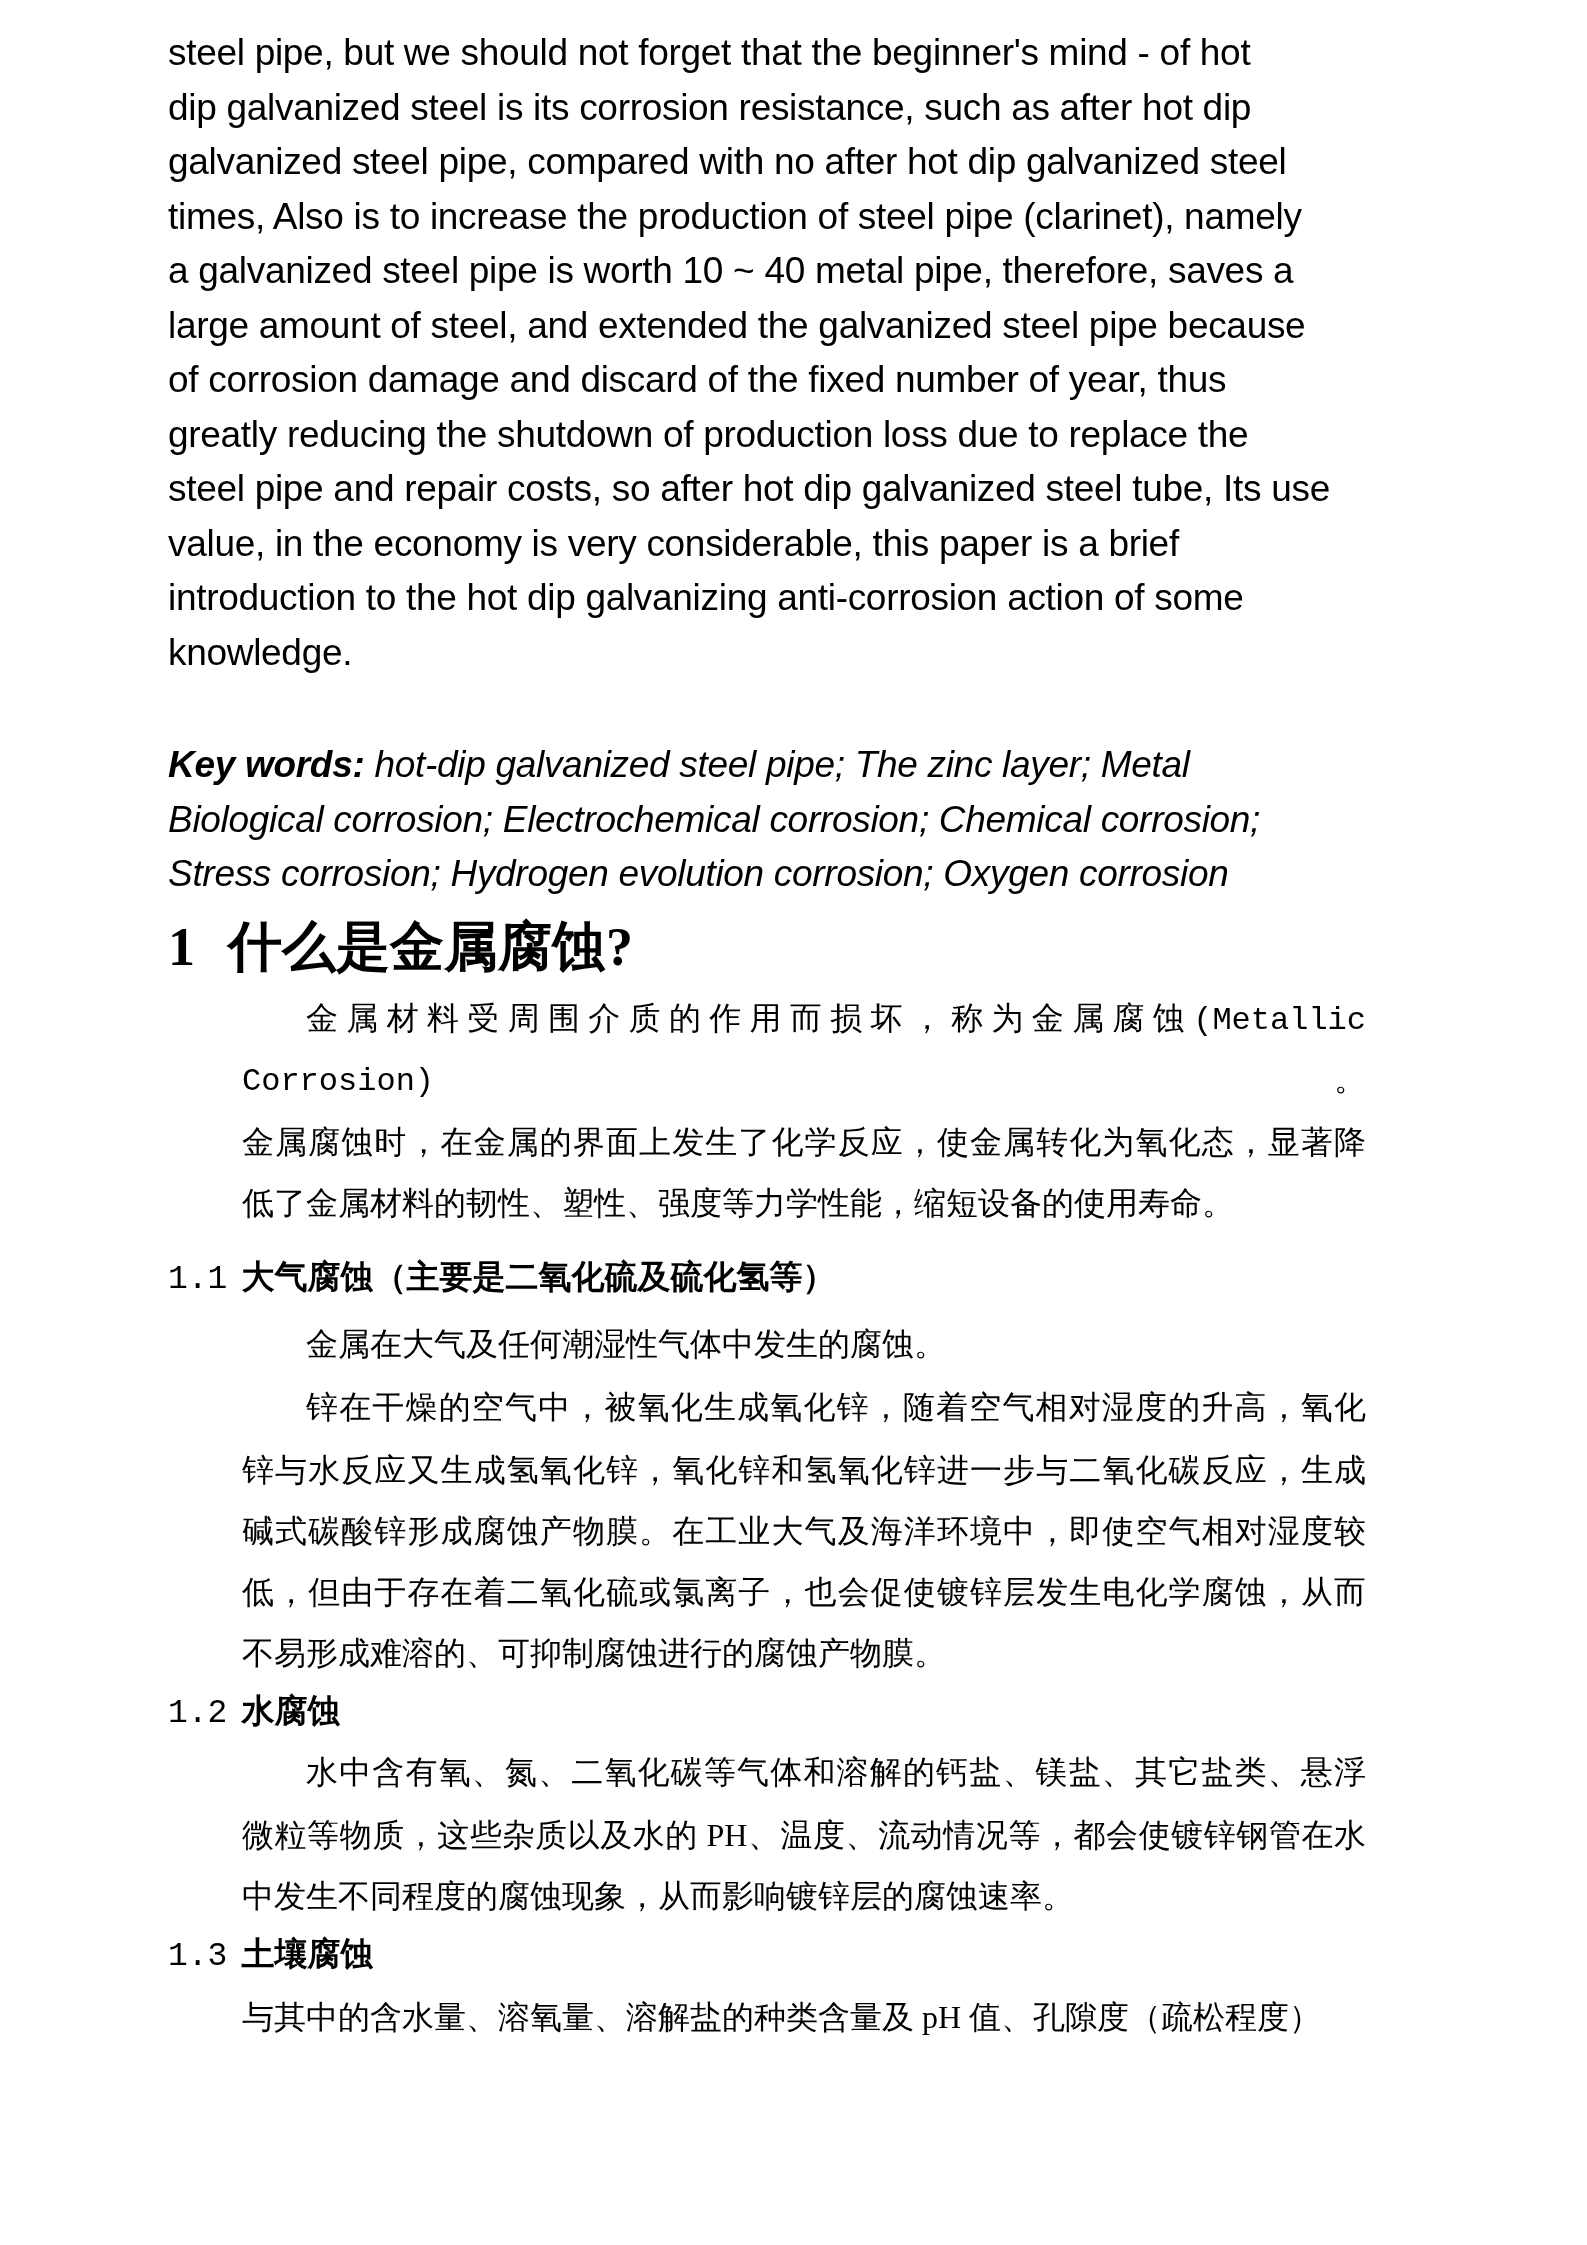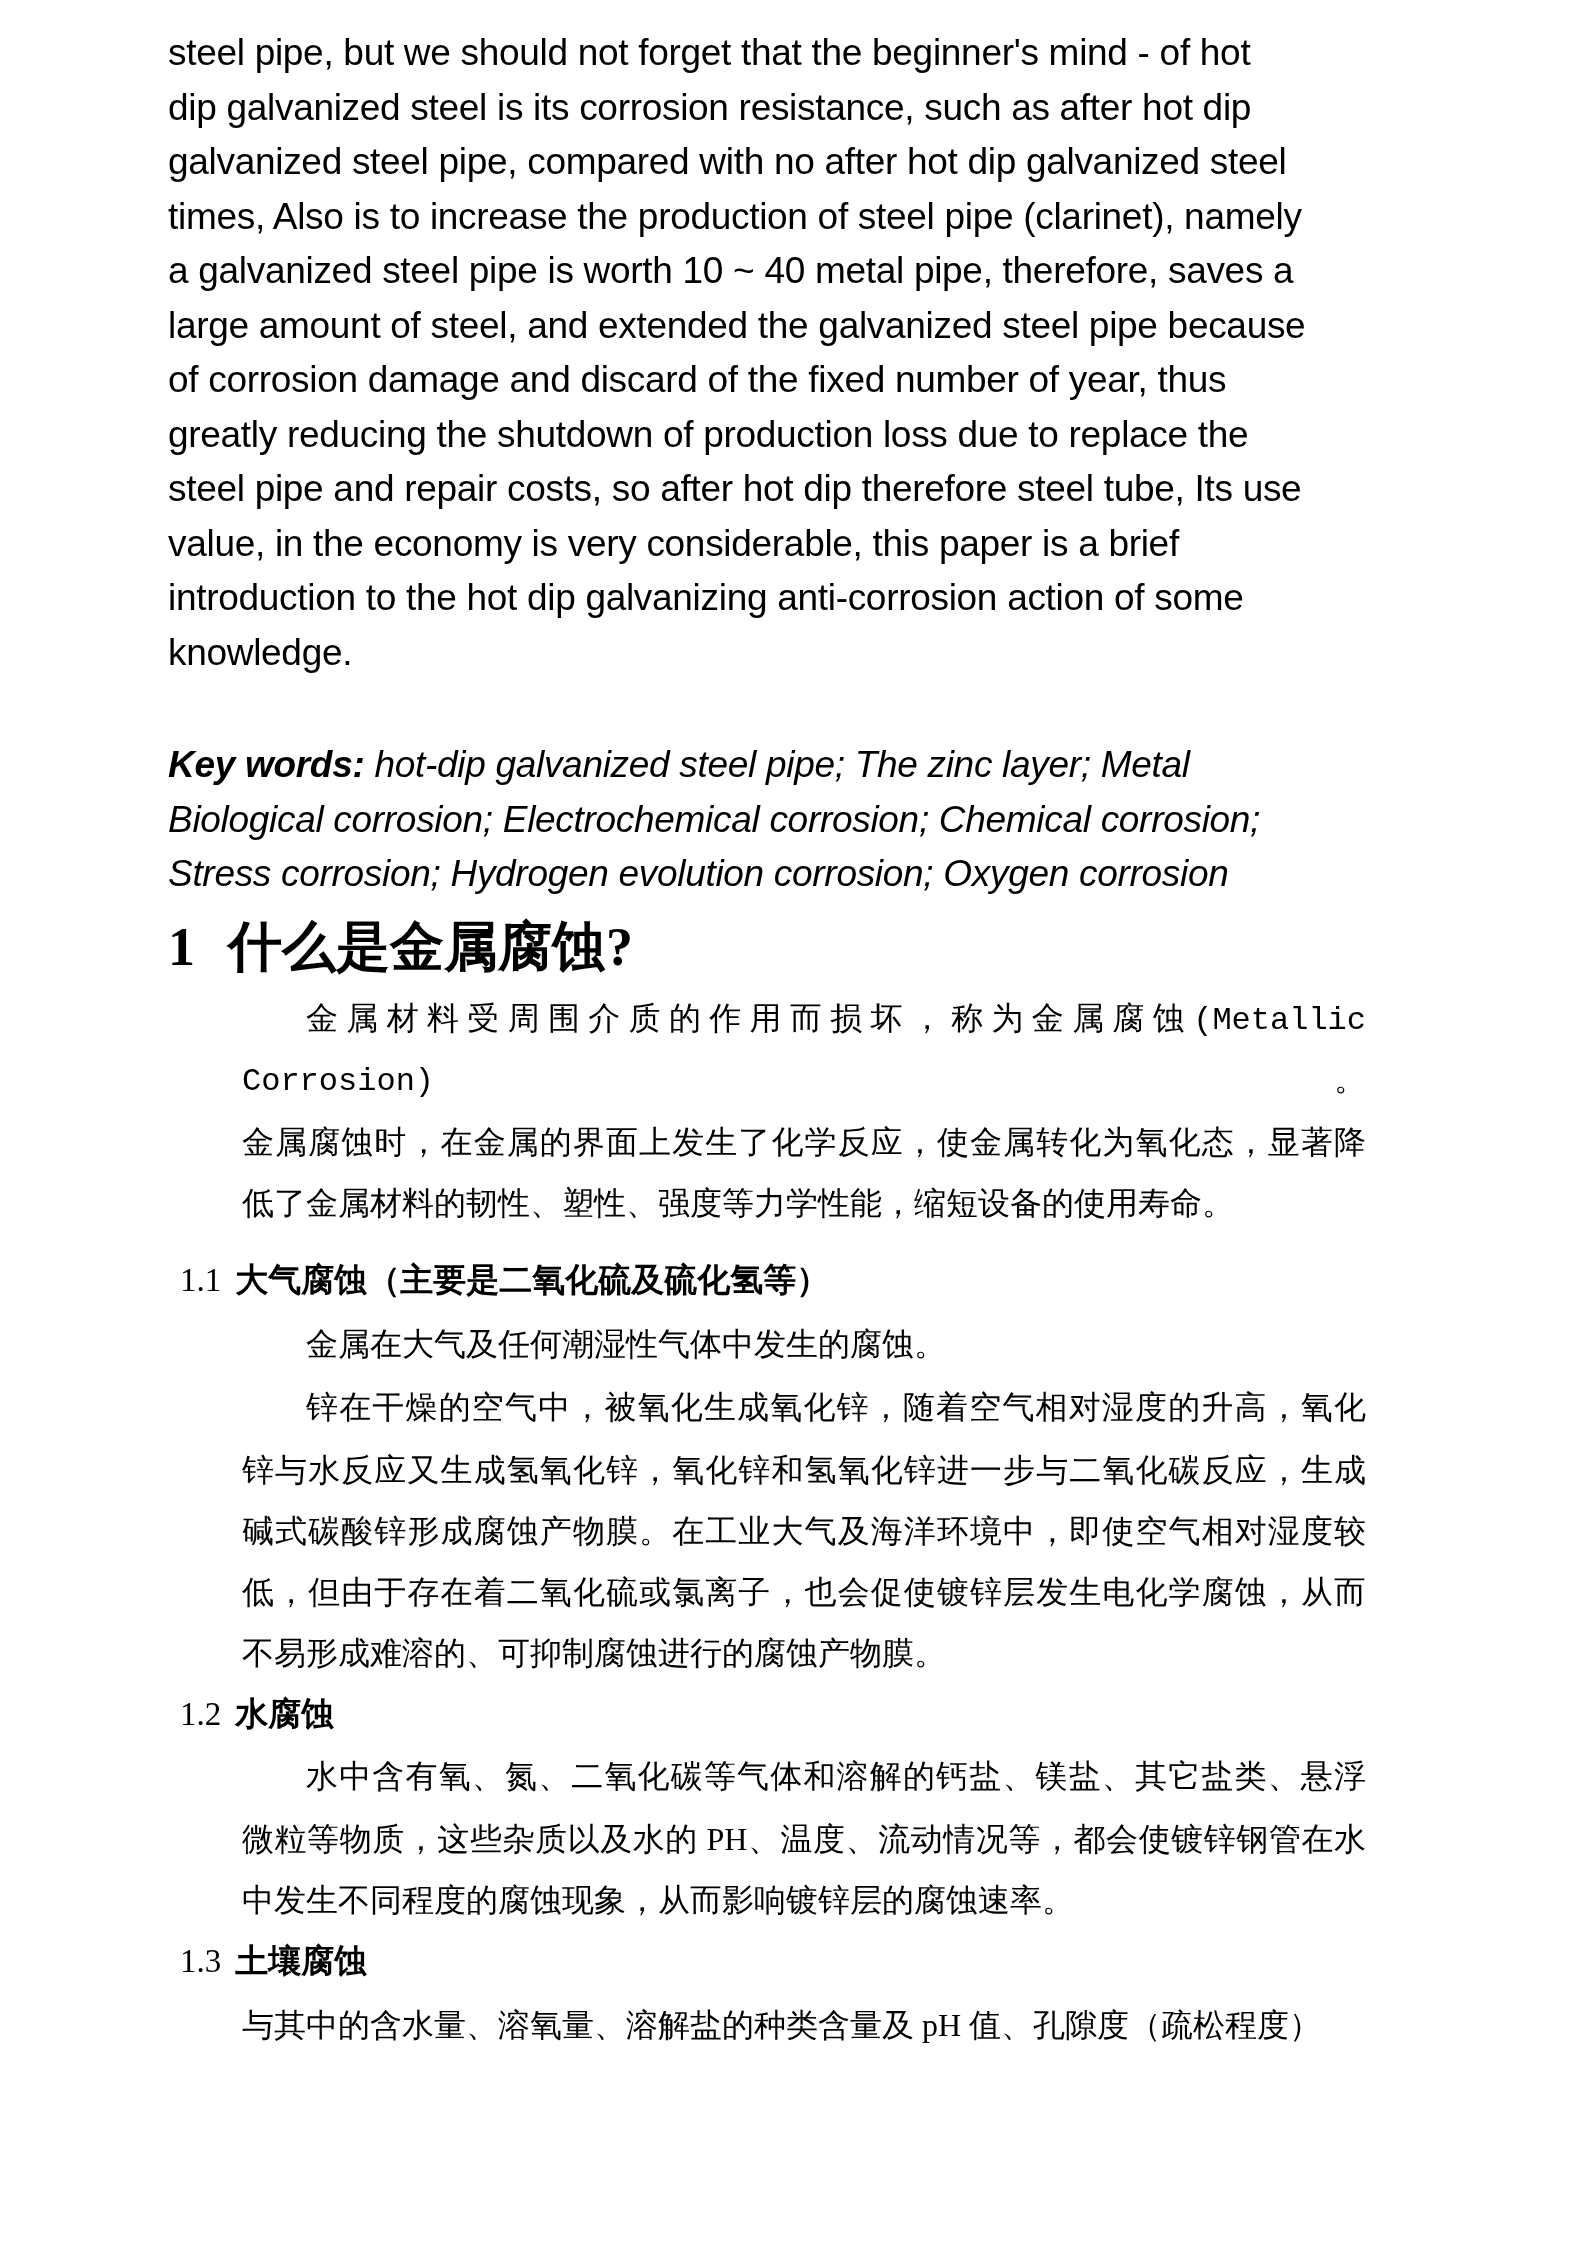--- a/index.html
+++ b/index.html
@@ -27,22 +27,22 @@
   
   .h1 {
     margin: 16px 0 0 0;
     font-family: "Liberation Serif", "DejaVu Serif", serif;
     font-weight: bold;
     font-size: 54px;
     line-height: 58px;
   }
   .h1 .hnum { font-weight: bold; margin-right: 33px; }
   .h2 {
-    margin: 12px;
-    font-family: Liberation Serif, serif;
+    margin: 0;
+    font-family: Liberation Mono, monospace;
     font-weight: bold;
     font-size: 33px;
     line-height: 44px;
   }
   .h2 .hnum { font-weight: normal; margin-right: 14px; }
   .h2-1 { margin-top: 24px; }
   .h2-2 { margin-top: 8px; }
   .h2-3 { margin-top: 8px; }
 
   
@@ -70,21 +70,21 @@
 
   <div class="para-en">
       <div class="tline">steel pipe, but we should not forget that the beginner's mind - of hot</div>
       <div class="tline">dip galvanized steel is its corrosion resistance, such as after hot dip</div>
       <div class="tline">galvanized steel pipe, compared with no after hot dip galvanized steel</div>
       <div class="tline">times, Also is to increase the production of steel pipe (clarinet), namely</div>
       <div class="tline">a galvanized steel pipe is worth 10 ~ 40 metal pipe, therefore, saves a</div>
       <div class="tline">large amount of steel, and extended the galvanized steel pipe because</div>
       <div class="tline">of corrosion damage and discard of the fixed number of year, thus</div>
       <div class="tline">greatly reducing the shutdown of production loss due to replace the</div>
-      <div class="tline">steel pipe and repair costs, so after hot dip therefore steel tube, Its use</div>
+      <div class="tline">steel pipe and repair costs, so after hot dip galvanized steel tube, Its use</div>
       <div class="tline">value, in the economy is very considerable, this paper is a brief</div>
       <div class="tline">introduction to the hot dip galvanizing anti-corrosion action of some</div>
       <div class="tline last-line">knowledge.</div>
     </div>
 
   <div class="para-en keywords">
     <div class="tline"><span class="bold">Key words:</span><span> hot-dip galvanized steel pipe; The zinc layer; Metal</span></div>
     <div>
         <div class="tline">Biological corrosion; Electrochemical corrosion; Chemical corrosion;</div>
         <div class="tline last-line">Stress corrosion; Hydrogen evolution corrosion; Oxygen corrosion</div>

